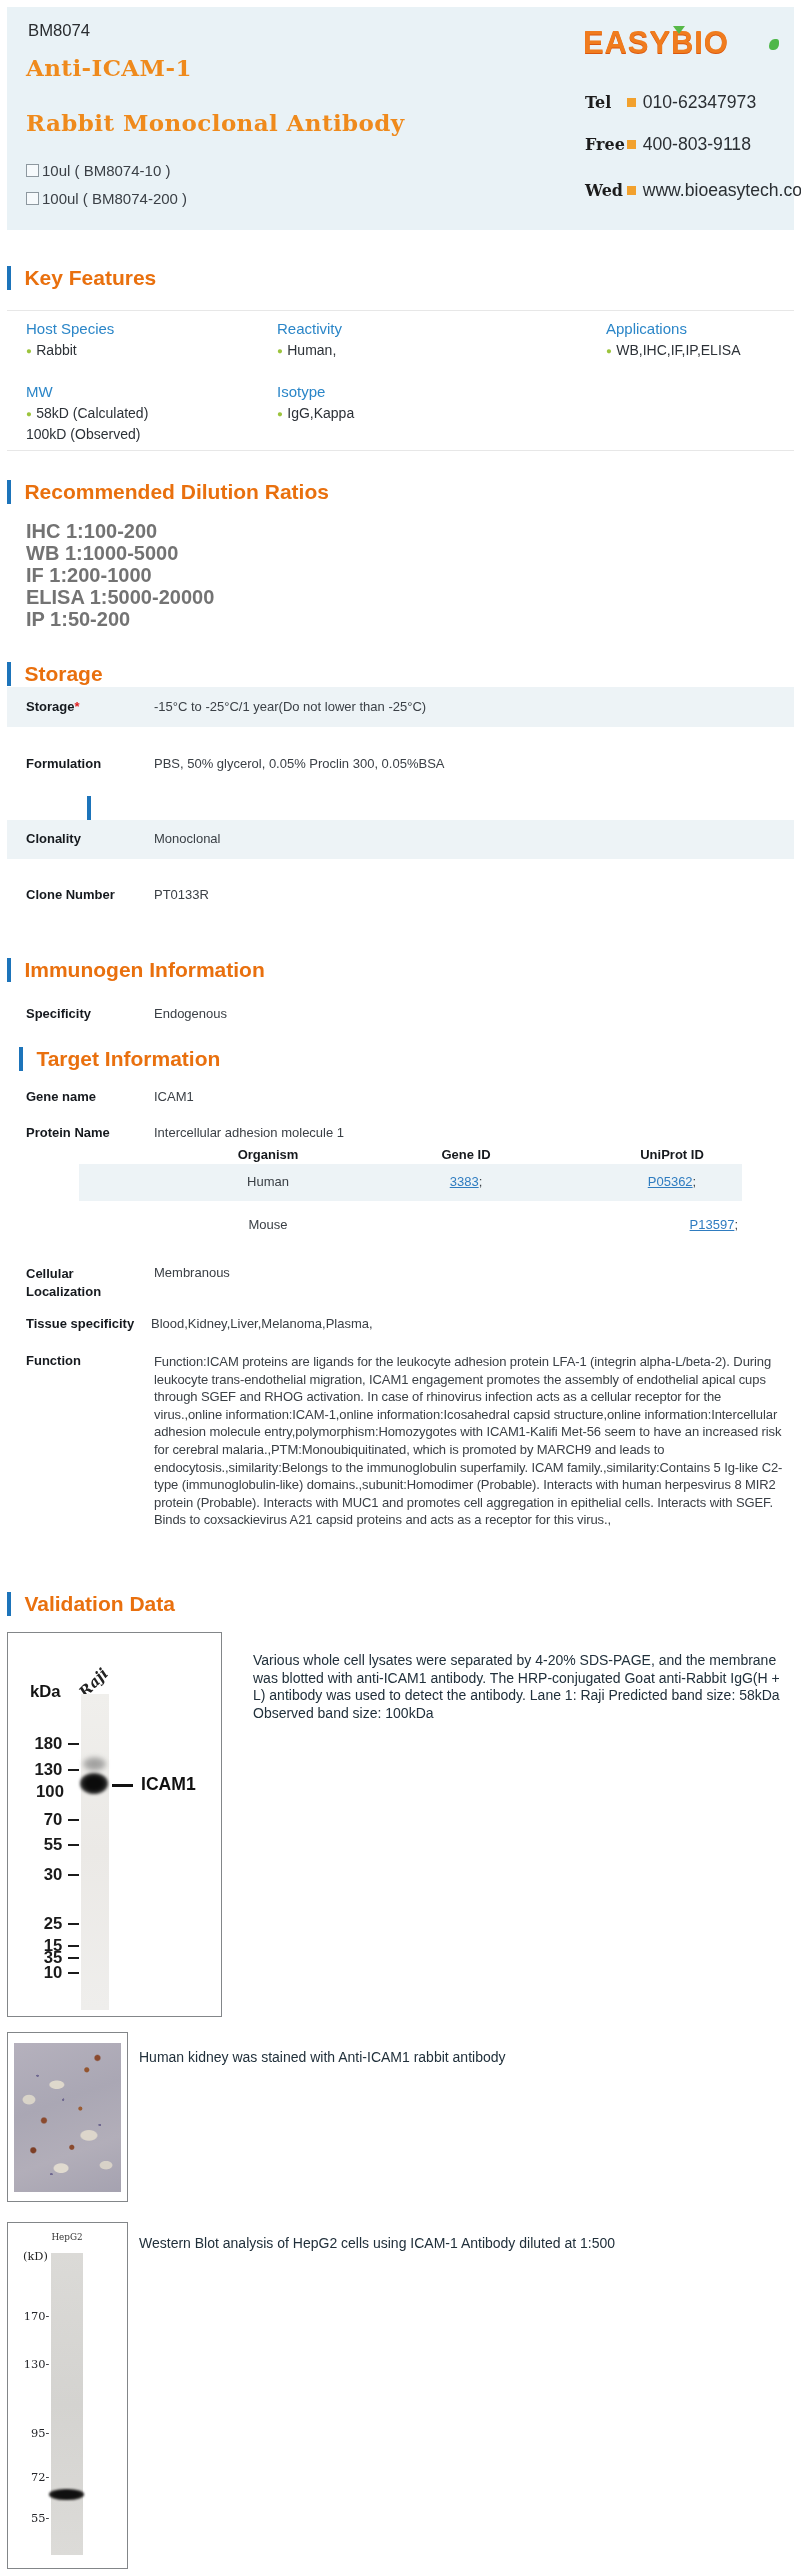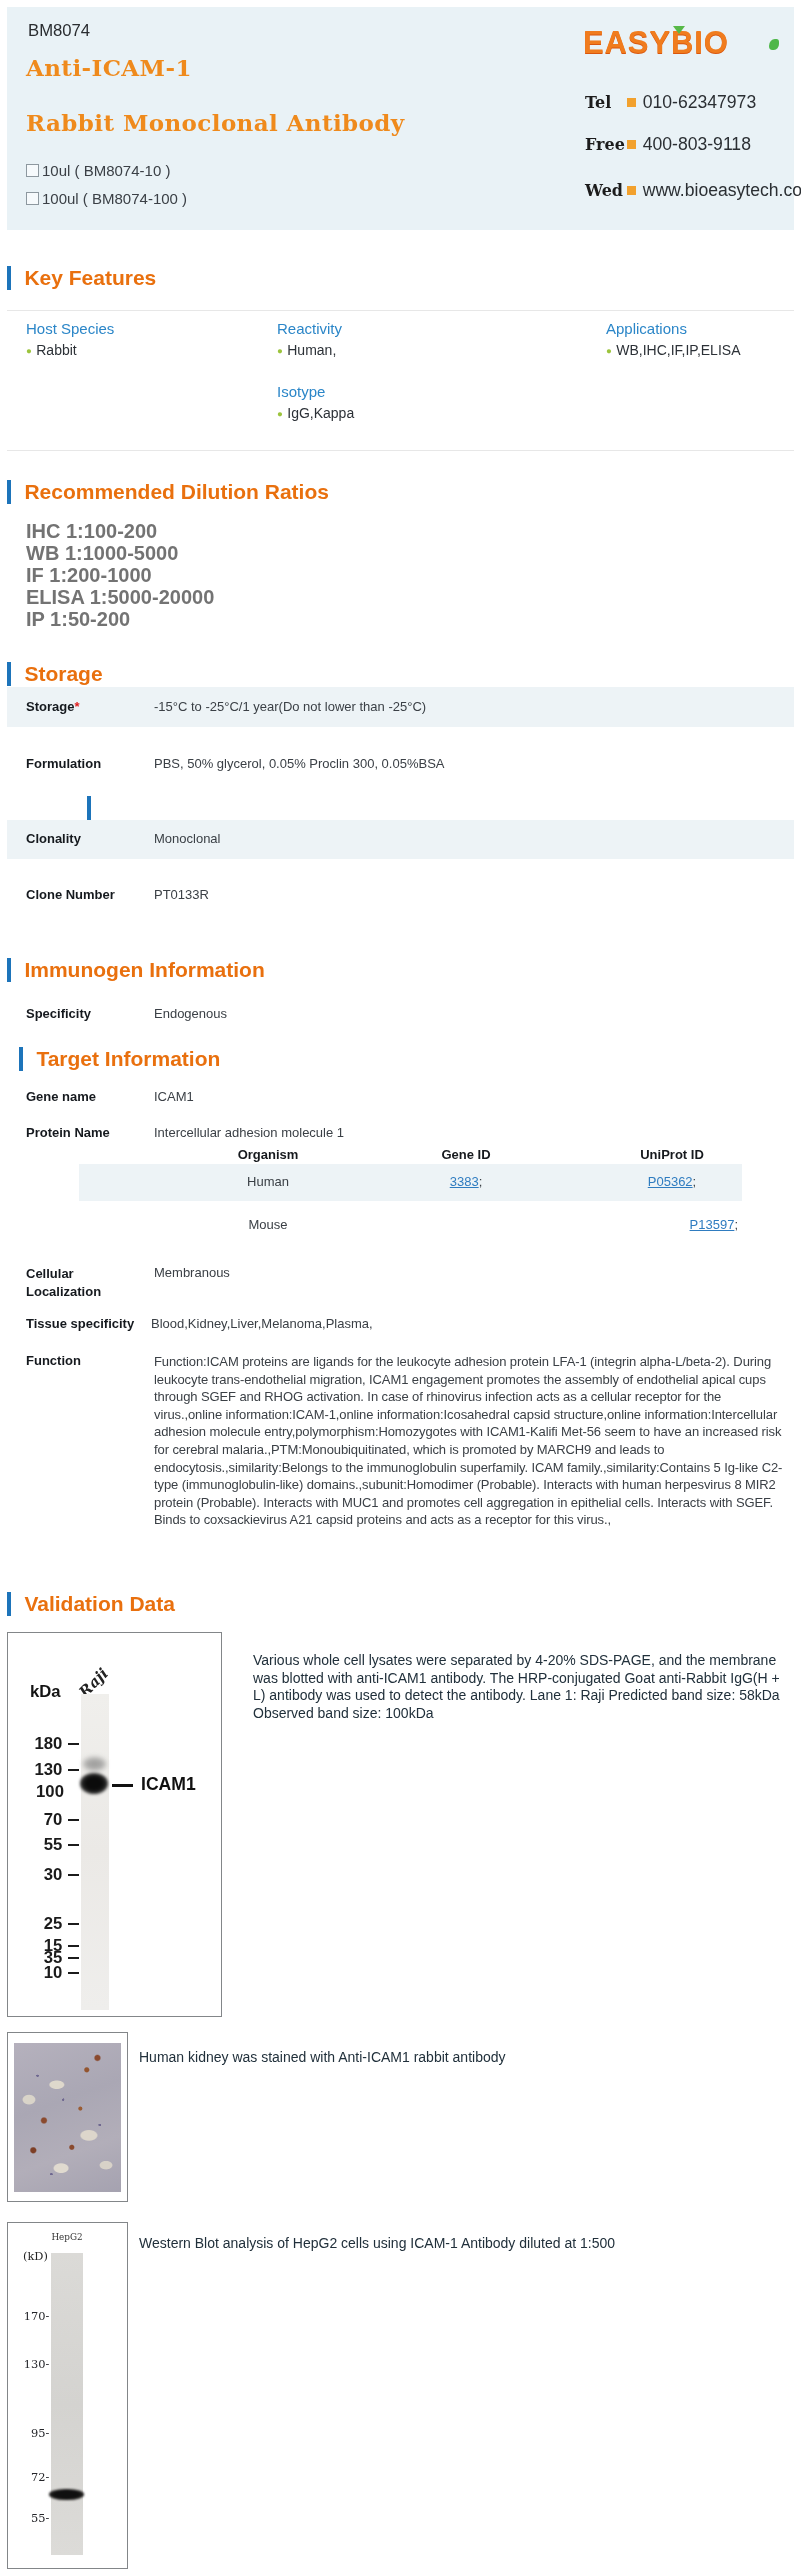--- a/index.html
+++ b/index.html
@@ -91,21 +91,21 @@
   <div class="abs cat-no">BM8074</div>
   <div class="abs title" style="top:54px;">Anti-ICAM-1</div>
   <div class="abs title" style="top:109px;">Rabbit Monoclonal Antibody</div>
 
   <div class="abs size-line" style="top:162px;">
     <span class="cbx"></span>
     <span>10ul ( BM8074-10 )</span>
   </div>
   <div class="abs size-line" style="top:190px;">
     <span class="cbx"></span>
-    <span>100ul ( BM8074-100 )</span>
+    <span>100ul ( BM8074-200 )</span>
   </div>
 
   <div class="abs logo">
     <span>EASYBIO</span>
     <span class="grn-notch"></span>
     <span class="grn-leaf"></span>
   </div>
 
   <div class="abs contact" style="left:585px;top:92px;">
     <span class="c-label">Tel</span>
@@ -133,20 +133,25 @@
     <div class="kf-label">Reactivity</div>
     <div class="kf-val"><span class="dot">●</span><span>Human,</span></div>
   </div>
   <div class="kf" style="left:26px;top:320px;">
     <div class="kf-label">Host Species</div>
     <div class="kf-val"><span class="dot">●</span><span>Rabbit</span></div>
   </div>
   <div class="kf" style="left:606px;top:320px;">
     <div class="kf-label">Applications</div>
     <div class="kf-val"><span class="dot">●</span><span>WB,IHC,IF,IP,ELISA</span></div>
+  </div>
+  <div class="kf" style="left:26px;top:383px;">
+    <div class="kf-label">MW</div>
+    <div class="kf-val"><span class="dot">●</span><span>58kD (Calculated)</span></div>
+    <div class="kf-val">100kD (Observed)</div>
   </div>
   <div class="kf" style="left:277px;top:383px;">
     <div class="kf-label">Isotype</div>
     <div class="kf-val"><span class="dot">●</span><span>IgG,Kappa</span></div>
   </div>
   <div class="abs divider" style="top:450px;"></div>
 
   <div class="sec" style="left:7px;top:480px;">
     <span class="secbar"></span>
     <span class="sectxt">Recommended Dilution Ratios</span>

